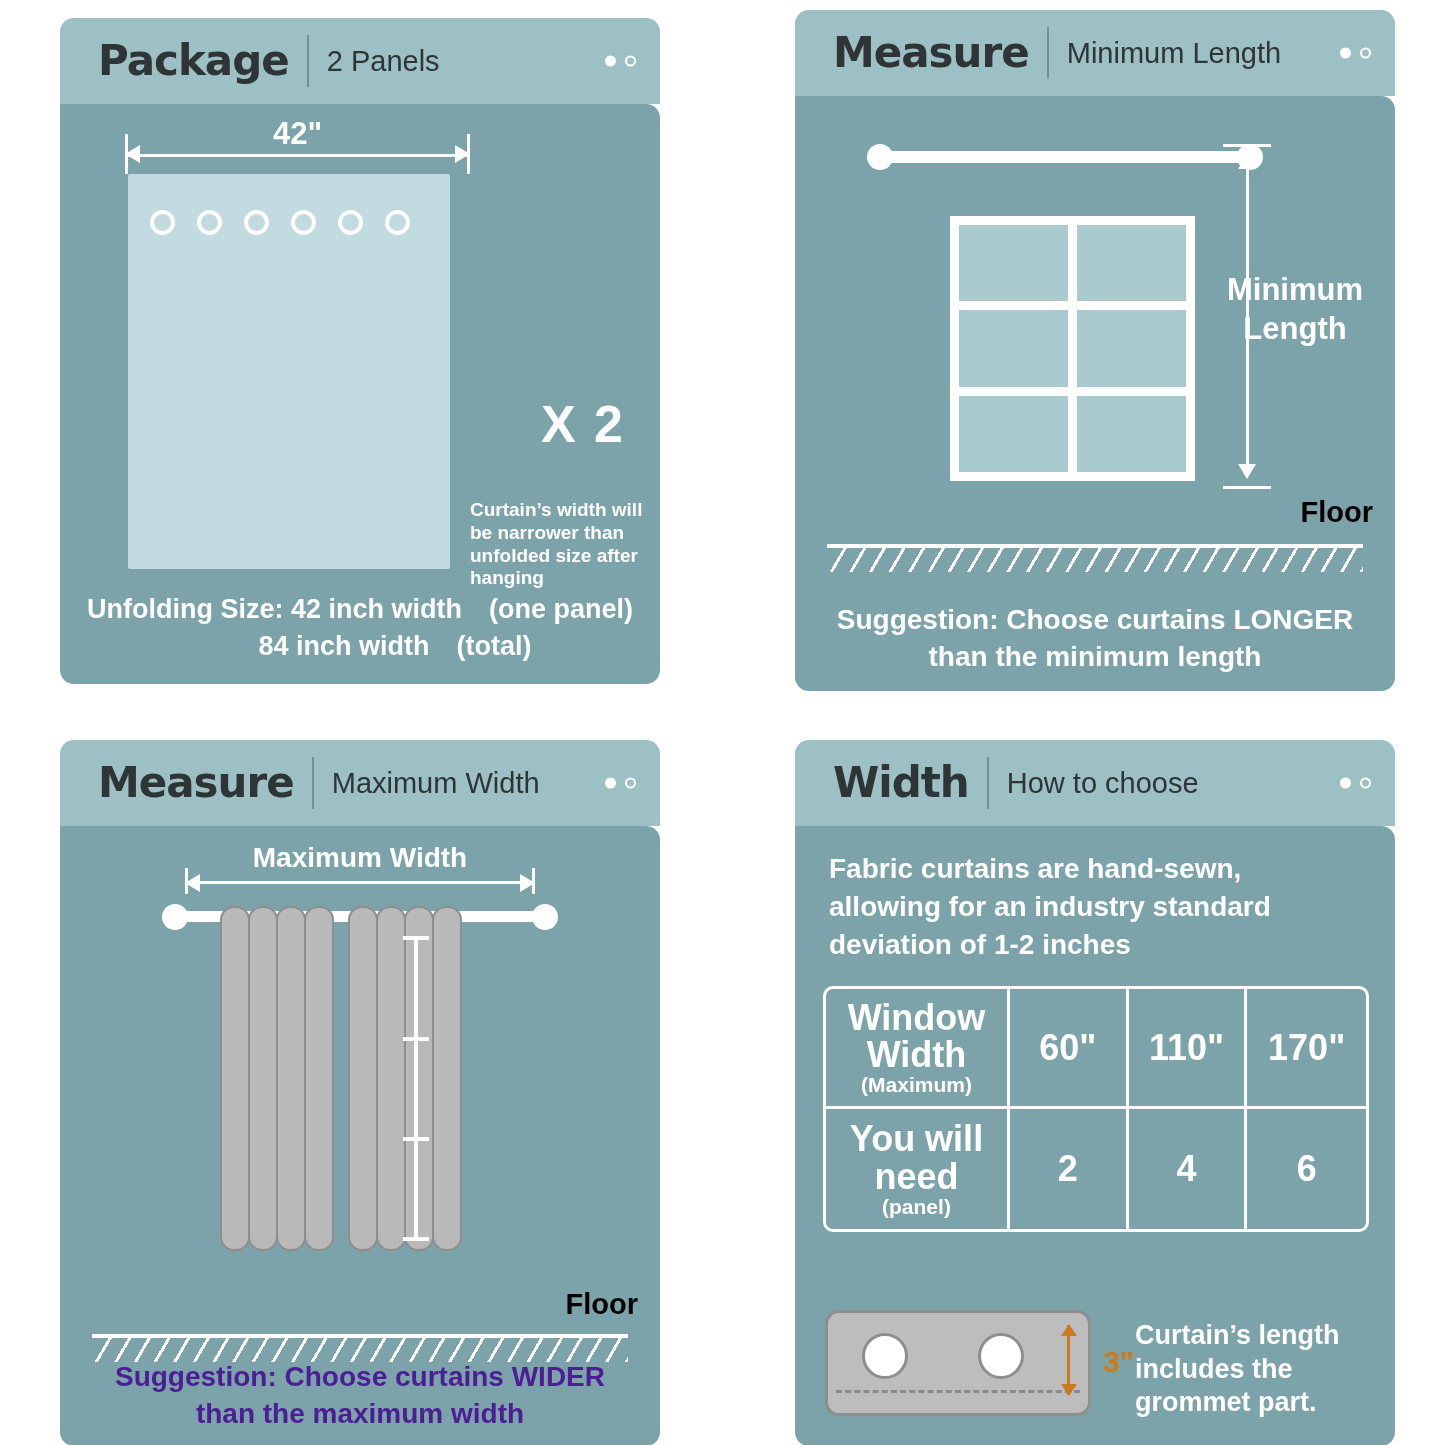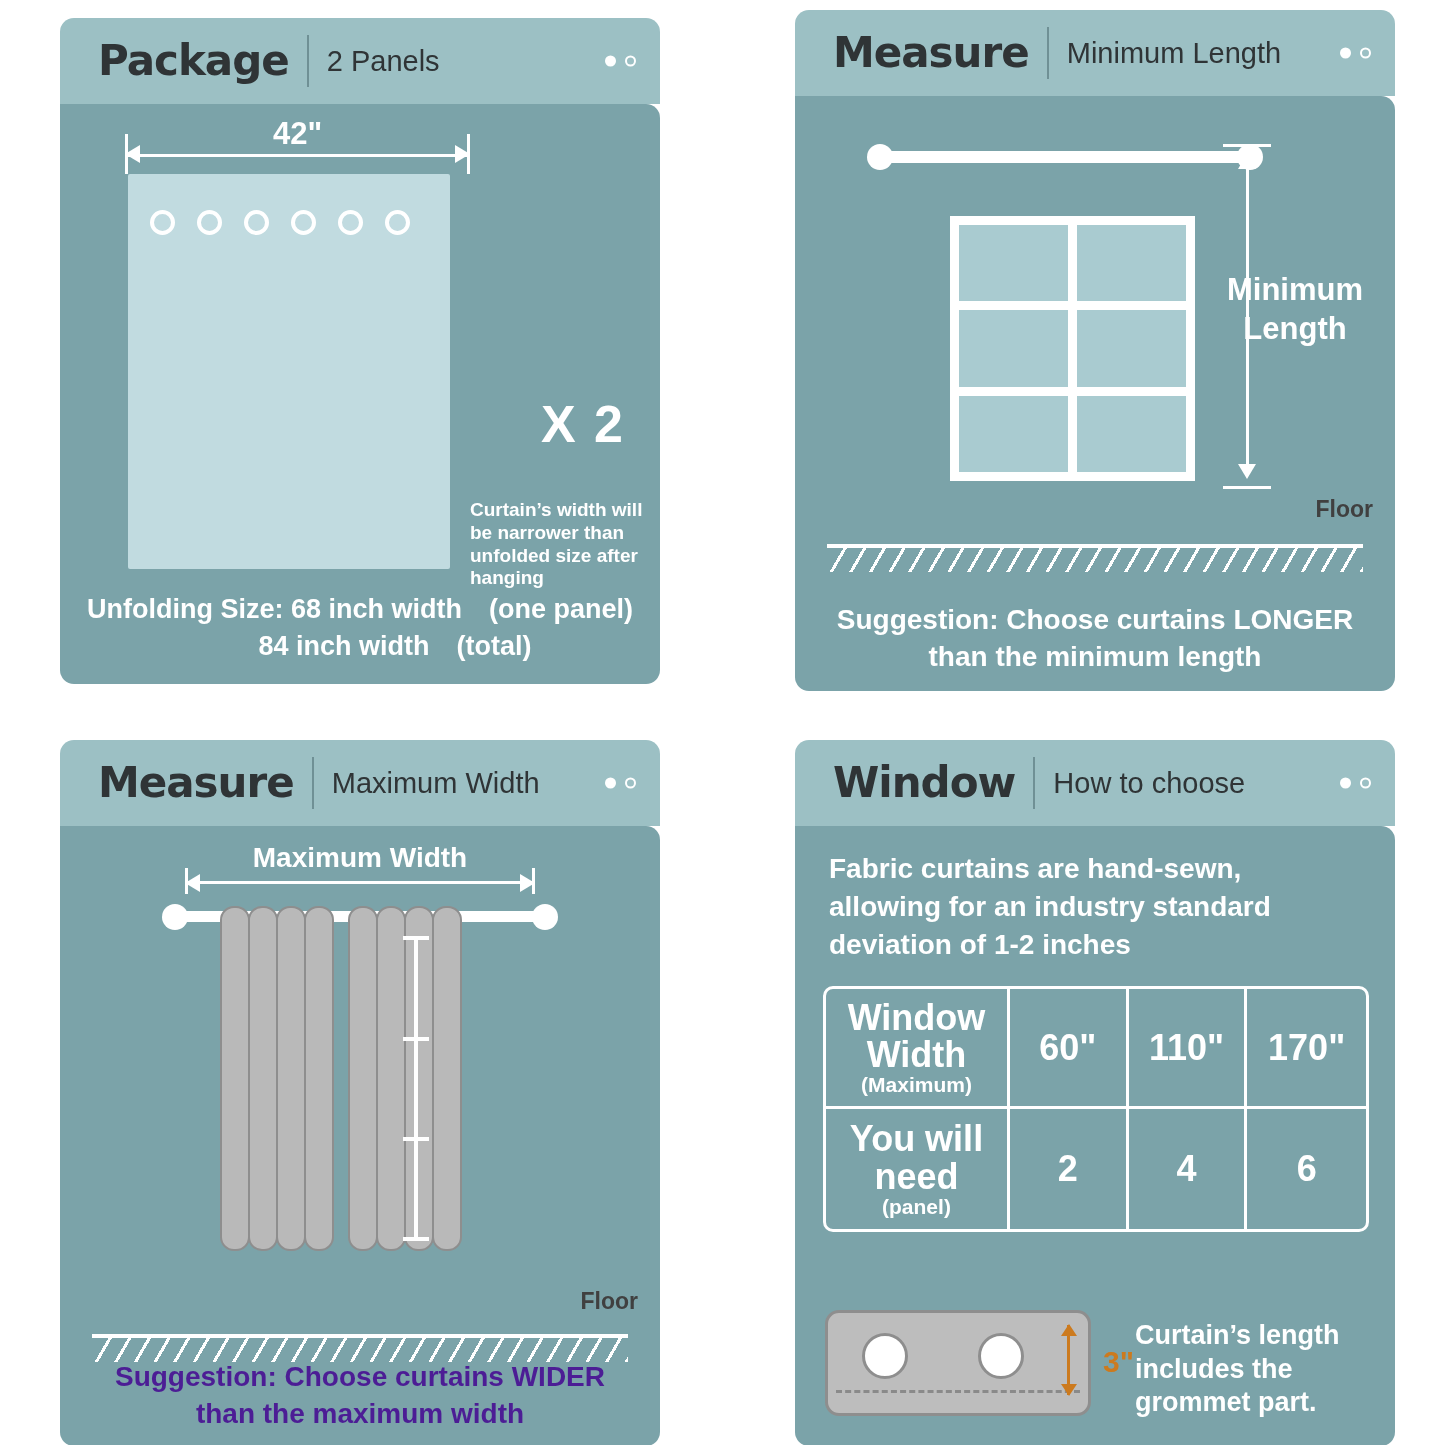--- a/index.html
+++ b/index.html
@@ -238,23 +238,23 @@
     right: 10px; top: 175px;
     width: 180px;
     text-align: center;
     color: #ffffff;
     font-weight: bold;
     font-size: 31px;
     line-height: 1.25;
   }
   .floor-label {
     position: absolute;
-    color: #404040;
-    font-weight: bold;
-    font-size: 23px;
+    color: #000000;
+    font-weight: bold;
+    font-size: 29px;
   }
   .floor-line {
     position: absolute;
     height: 4px;
     background: #ffffff;
   }
   .hatch {
     position: absolute;
     height: 24px;
     background-image: repeating-linear-gradient(
@@ -465,21 +465,21 @@
           <span class="grommet"></span>
           <span class="grommet"></span>
           <span class="grommet"></span>
         </div>
       </div>
 
       <div class="x2">X 2</div>
       <div class="p1-note">Curtain’s width will be narrower than unfolded size after hanging</div>
 
       <div class="p1-foot">
-        <div>Unfolding Size:  68 inch width (one panel)</div>
+        <div>Unfolding Size:  42 inch width (one panel)</div>
         <div class="ln2">84 inch width (total)</div>
       </div>
     </div>
   </div>
 
   <div class="panel panel-tr">
     <div class="header">
       <span class="header-title">Measure</span>
       <span class="header-sep"></span>
       <span class="header-sub">Minimum Length</span>
@@ -576,21 +576,21 @@
 
       <div class="p3-foot">
         <div>Suggestion: Choose curtains WIDER</div>
         <div>than the maximum width</div>
       </div>
     </div>
   </div>
 
   <div class="panel panel-br">
     <div class="header">
-      <span class="header-title">Window</span>
+      <span class="header-title">Width</span>
       <span class="header-sep"></span>
       <span class="header-sub">How to choose</span>
       <span class="header-dots">
         <span class="dot-filled"></span>
         <span class="dot-open"></span>
       </span>
     </div>
     <div class="body p4-body">
 
       <div class="p4-note">Fabric curtains are hand-sewn, allowing for an industry standard deviation of 1-2 inches</div>

